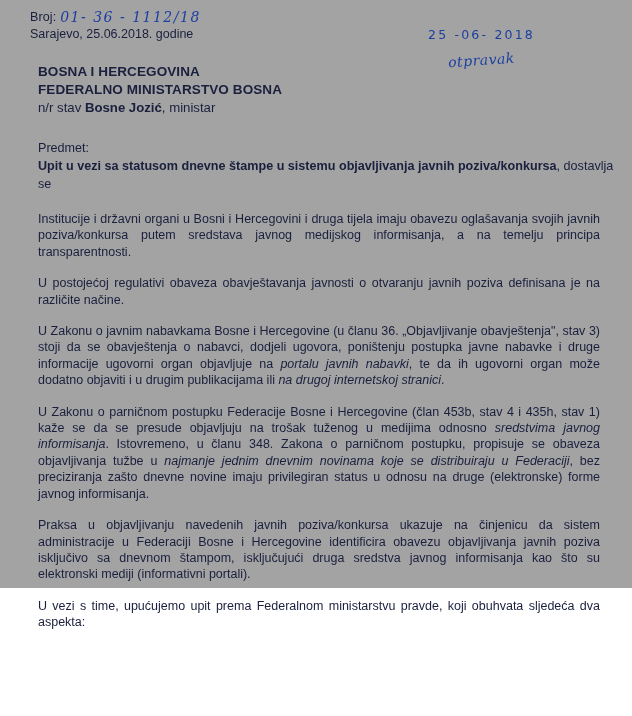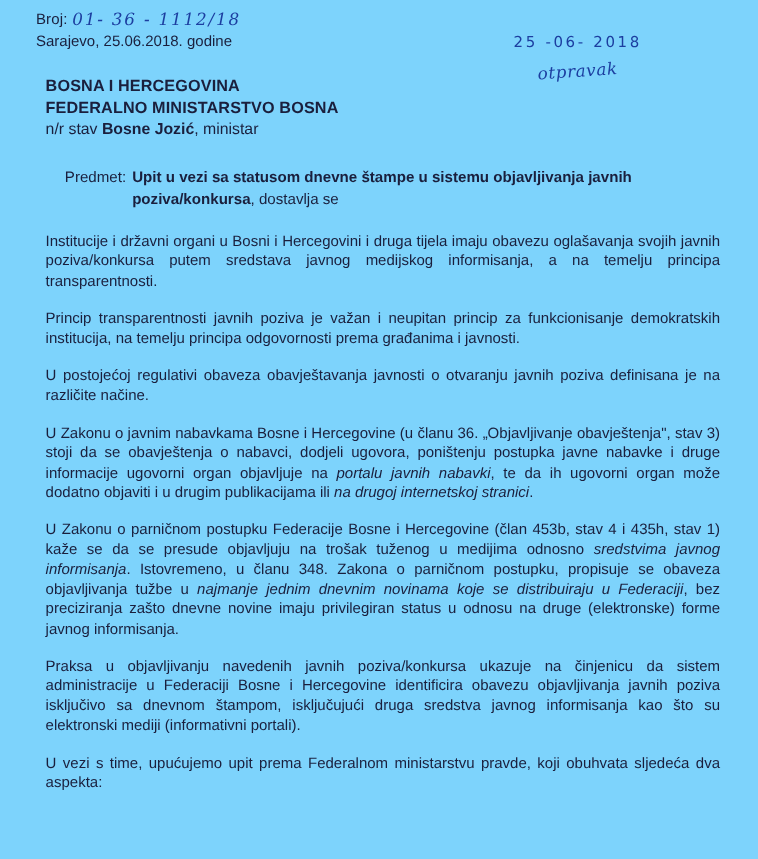--- a/index.html
+++ b/index.html
@@ -10,22 +10,22 @@
   body {
     width: 632px;
     height: 716px;
     overflow: hidden;
     font-family: "Liberation Sans", sans-serif;
     color: #1a1f3d;
   }
   .page {
     position: relative;
     width: 632px;
-    height: 716px;
-    background: #7dd3fc;
+    height: 588px;
+    background: #a3a3a3;
     padding: 0;
     box-sizing: border-box;
   }
   .inner {
     position: absolute;
     left: 30px;
     top: 8px;
     right: 18px;
   }
 
@@ -85,25 +85,26 @@
   }
   .addressee .person {
     font-size: 13.2px;
     margin-top: 2px;
   }
   .addressee .person b { font-weight: bold; }
 
   
   .subject {
     margin-top: 24px;
-    margin-left: 24px;
+    margin-left: 8px;
     display: flex;
     align-items: flex-start;
     font-size: 12.6px;
     line-height: 18px;
+    flex-direction: column;
   }
   .subject .label {
     flex: 0 0 auto;
     margin-right: 5px;
   }
   .subject .value {
     flex: 1 1 auto;
   }
   .subject .value b { font-weight: bold; }
 
@@ -146,21 +147,20 @@
     </div>
 
     <div class="subject">
       <div class="label">Predmet:</div>
       <div class="value"><b>Upit u vezi sa statusom dnevne štampe u sistemu objavljivanja javnih poziva/konkursa</b><span>, dostavlja se</span></div>
     </div>
 
 
     <div class="body">
         <p><span>Institucije i državni organi u Bosni i Hercegovini i druga tijela imaju obavezu oglašavanja svojih javnih poziva/konkursa putem sredstava javnog medijskog informisanja, a na temelju principa transparentnosti.</span></p>
-        <p><span>Princip transparentnosti javnih poziva je važan i neupitan princip za funkcionisanje demokratskih institucija, na temelju principa odgovornosti prema građanima i javnosti.</span></p>
         <p><span>U postojećoj regulativi obaveza obavještavanja javnosti o otvaranju javnih poziva definisana je na različite načine.</span></p>
         <p><span>U Zakonu o javnim nabavkama Bosne i Hercegovine (u članu 36. „Objavljivanje obavještenja", stav 3) stoji da se obavještenja o nabavci, dodjeli ugovora, poništenju postupka javne nabavke i druge informacije ugovorni organ objavljuje na </span><i>portalu javnih nabavki</i><span>, te da ih ugovorni organ može dodatno objaviti i u drugim publikacijama ili </span><i>na drugoj internetskoj stranici</i><span>.</span></p>
         <p><span>U Zakonu o parničnom postupku Federacije Bosne i Hercegovine (član 453b, stav 4 i 435h, stav 1) kaže se da se presude objavljuju na trošak tuženog u medijima odnosno </span><i>sredstvima javnog informisanja</i><span>. Istovremeno, u članu 348. Zakona o parničnom postupku, propisuje se obaveza objavljivanja tužbe u </span><i>najmanje jednim dnevnim novinama koje se distribuiraju u Federaciji</i><span>, bez preciziranja zašto dnevne novine imaju privilegiran status u odnosu na druge (elektronske) forme javnog informisanja.</span></p>
         <p><span>Praksa u objavljivanju navedenih javnih poziva/konkursa ukazuje na činjenicu da sistem administracije u Federaciji Bosne i Hercegovine identificira obavezu objavljivanja javnih poziva isključivo sa dnevnom štampom, isključujući druga sredstva javnog informisanja kao što su elektronski mediji (informativni portali).</span></p>
         <p><span>U vezi s time, upućujemo upit prema Federalnom ministarstvu pravde, koji obuhvata sljedeća dva aspekta:</span></p>
       </div>
 
   </div>
 
   <div class="stamp-date">25 -06- 2018</div>

